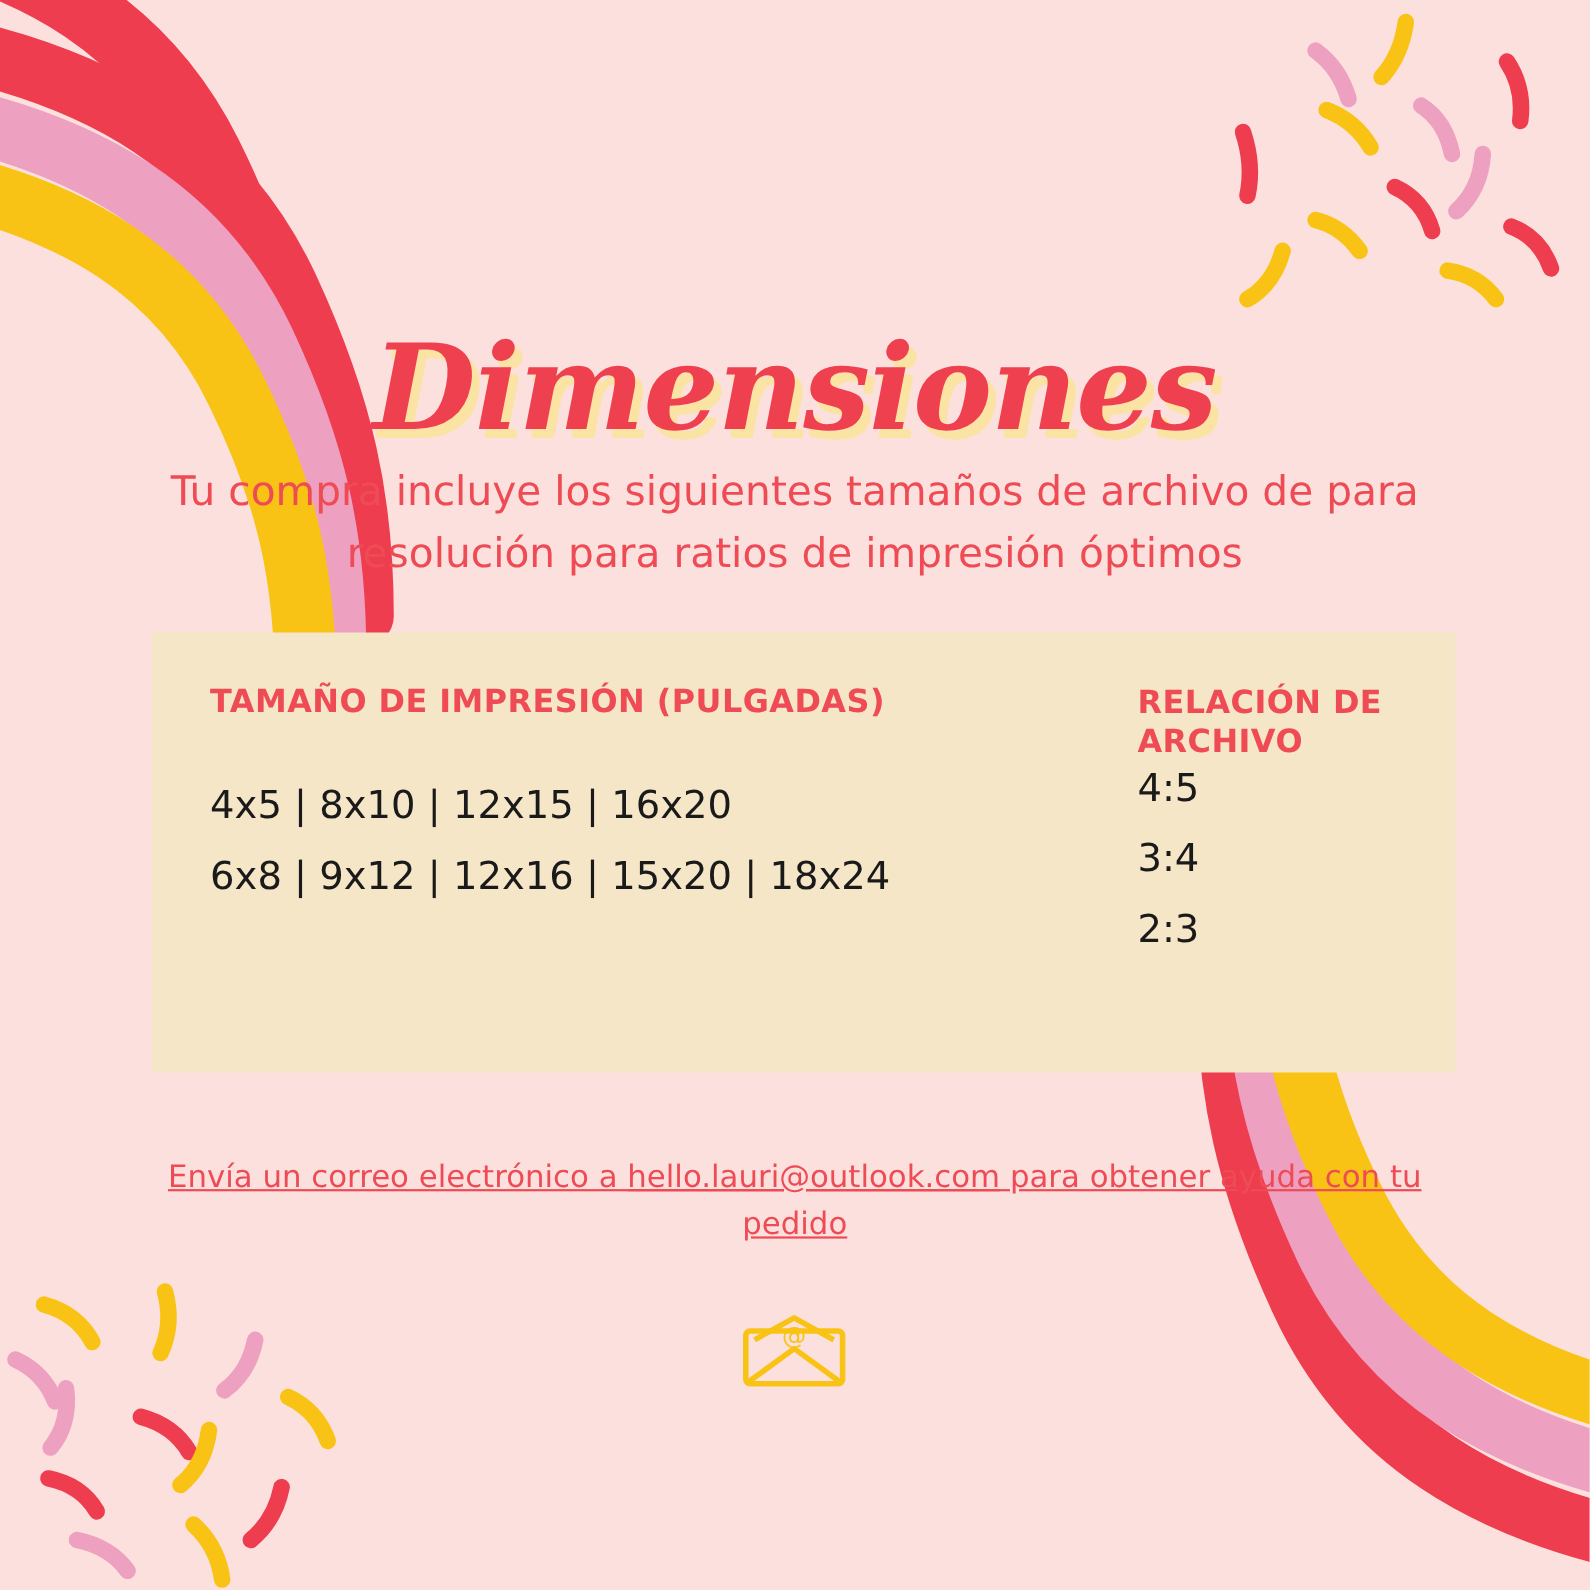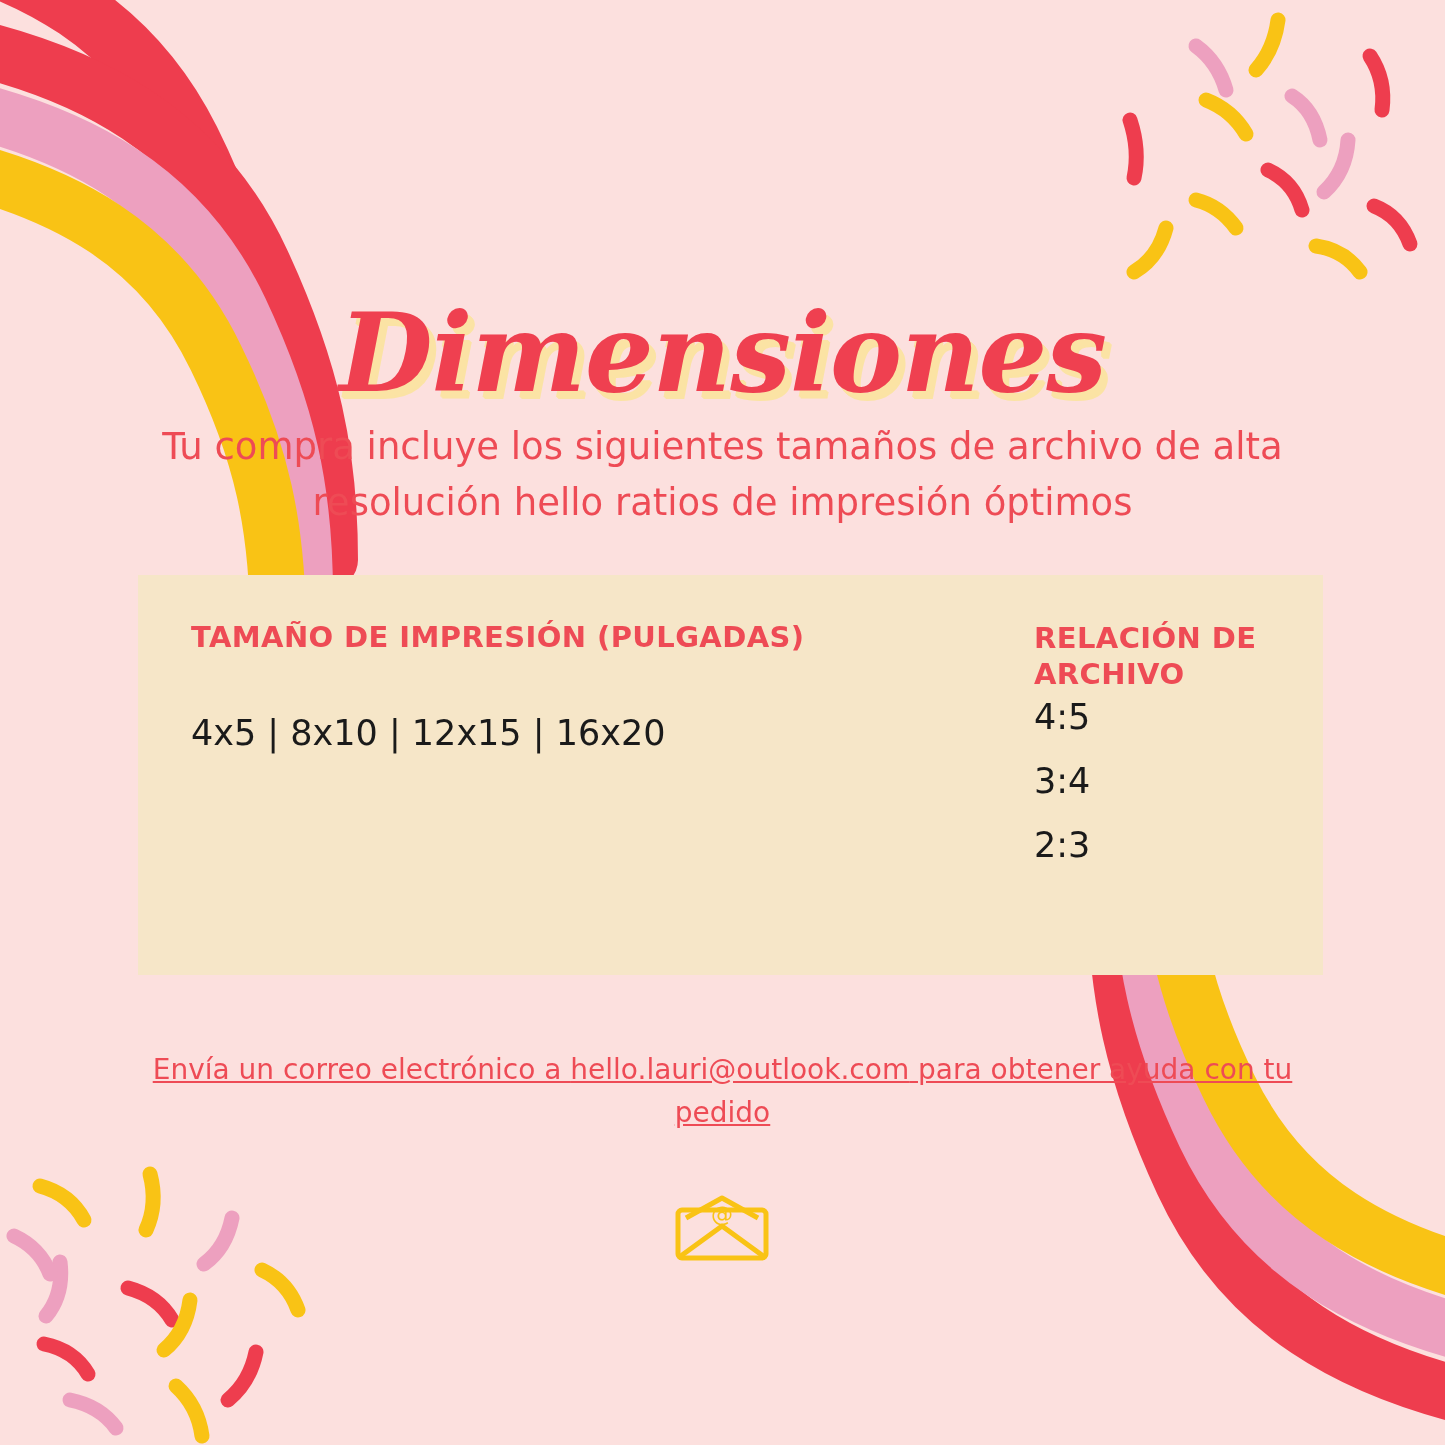--- a/index.html
+++ b/index.html
@@ -209,33 +209,34 @@
       <path d="M14 1236 q26 12 36 38" stroke="#eda0bf"></path>
     </g>
   </svg>
 
   <div class="content">
 
     <div class="title-wrap">
       <h1 class="title">Dimensiones</h1>
     </div>
 
-    <p class="subtitle">Tu compra incluye los siguientes tamaños de archivo de alta resolución hello ratios de impresión óptimos</p>
+    <p class="subtitle">Tu compra incluye los siguientes tamaños de archivo de para resolución para ratios de impresión óptimos</p>
 
     <div class="panel">
       <div class="panel-inner">
         <div class="col-head sizes">TAMAÑO DE IMPRESIÓN (PULGADAS)</div>
         <div class="col-head ratio">RELACIÓN DE ARCHIVO</div>
 
         <div class="rows">
           <div class="row">
             <span class="sizes-cell">4x5 | 8x10 | 12x15 | 16x20</span>
             <span class="ratio-cell">4:5</span>
           </div>
           <div class="row">
+            <span class="sizes-cell">6x8 | 9x12 | 12x16 | 15x20 | 18x24</span>
             <span class="ratio-cell">3:4</span>
           </div>
           <div class="row">
             <span class="ratio-cell">2:3</span>
           </div>
         </div>
       </div>
     </div>
 
     <div class="footer">

